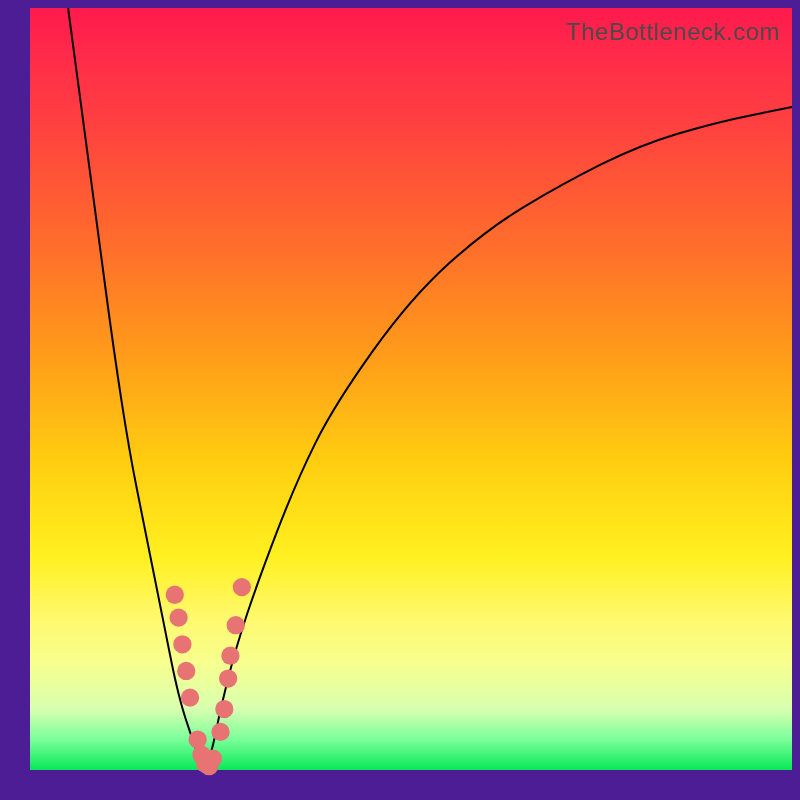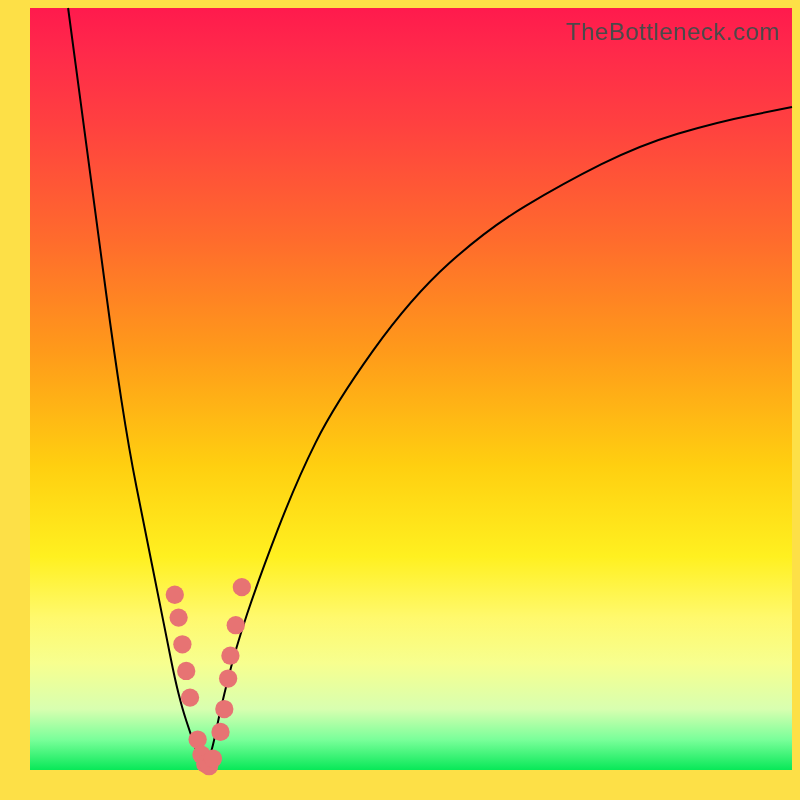--- a/index.html
+++ b/index.html
@@ -8,21 +8,21 @@
     width: 800px;
     height: 800px;
     overflow: hidden;
     background: #000;
     font-family: Arial, Helvetica, sans-serif;
   }
   .frame {
     position: relative;
     width: 800px;
     height: 800px;
-    background: #fde047;
+    background: #4c1d95;
   }
   .plot-area {
     position: absolute;
     left: 30px;
     top: 8px;
     width: 762px;
     height: 762px;
     background: linear-gradient(
       to bottom,
       #ff1a4d 0%,

